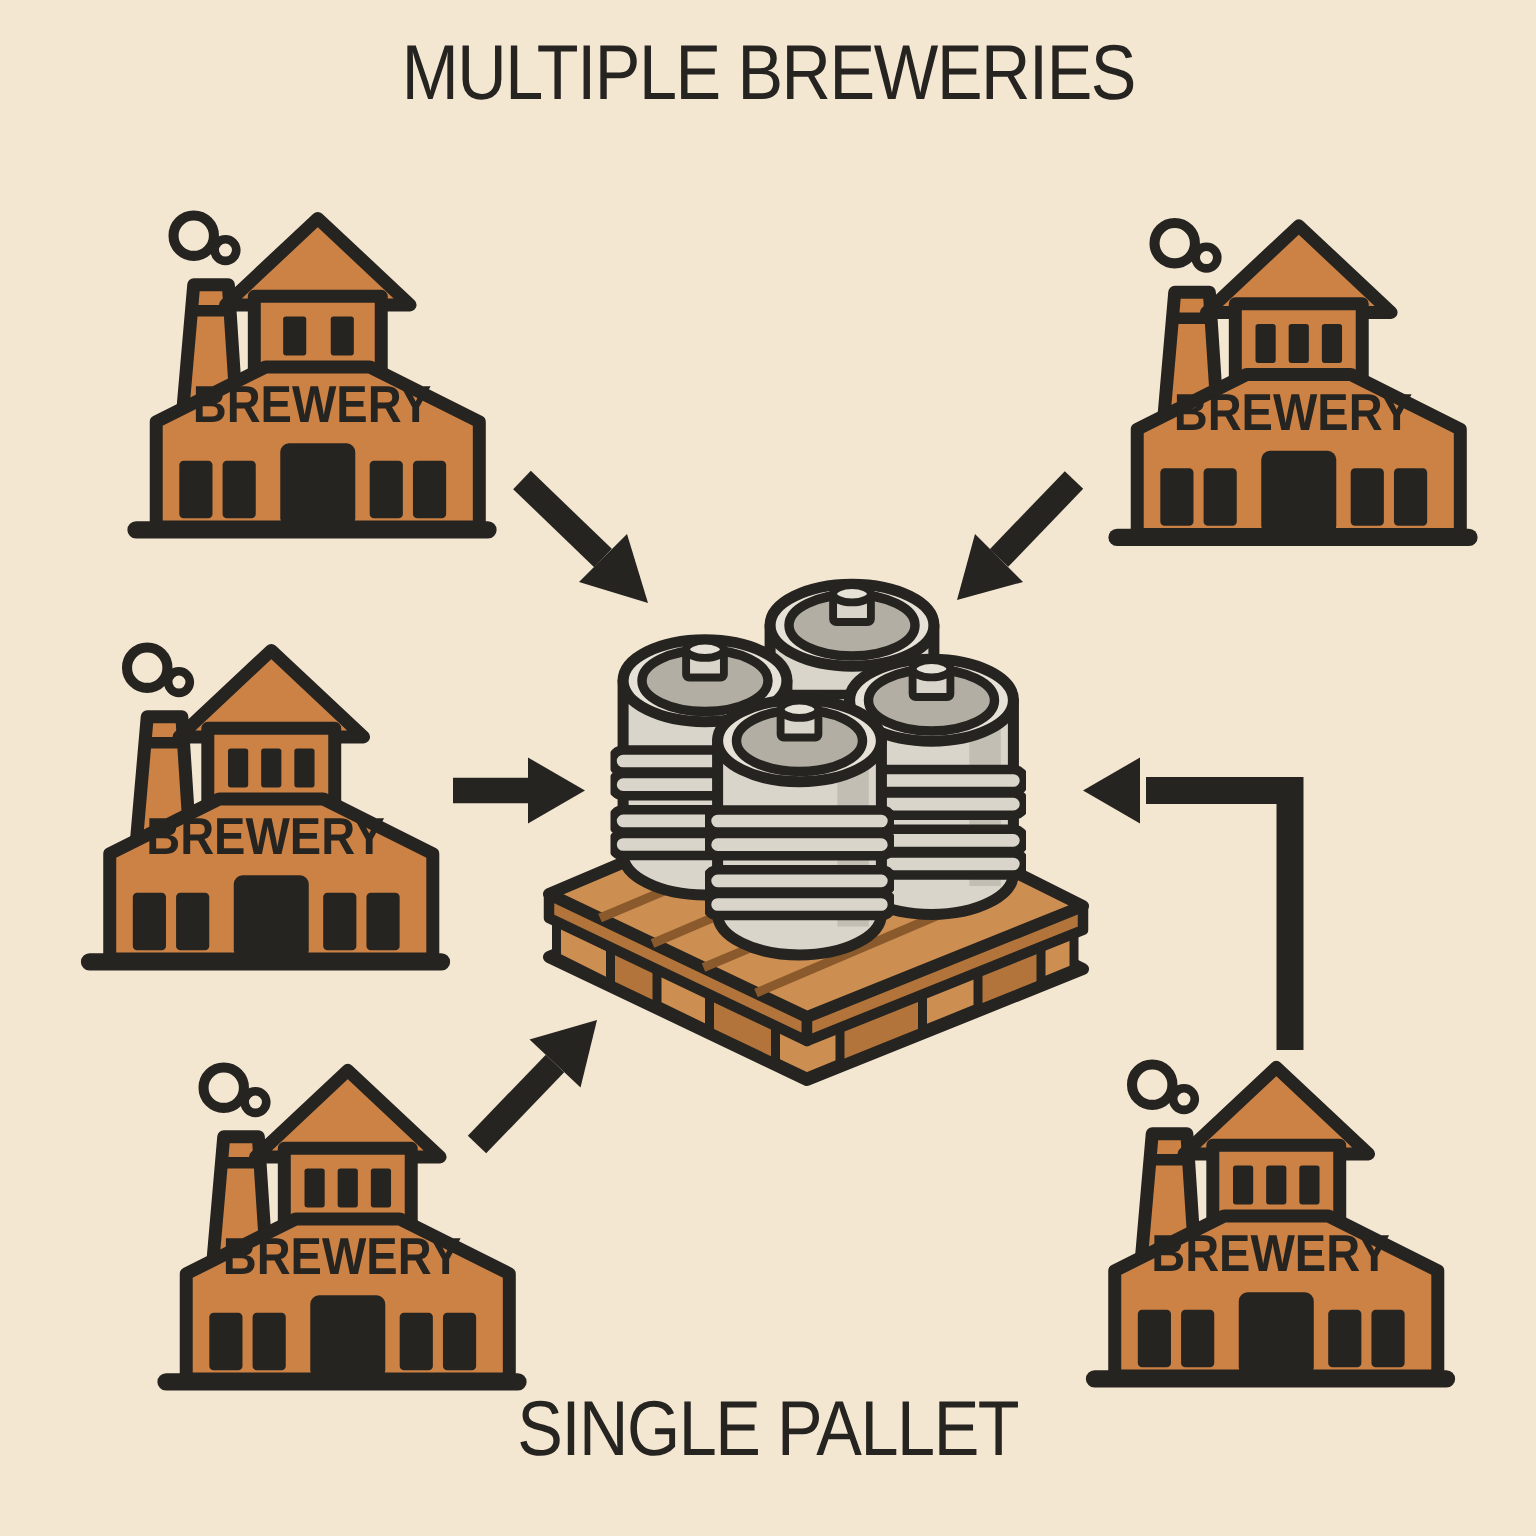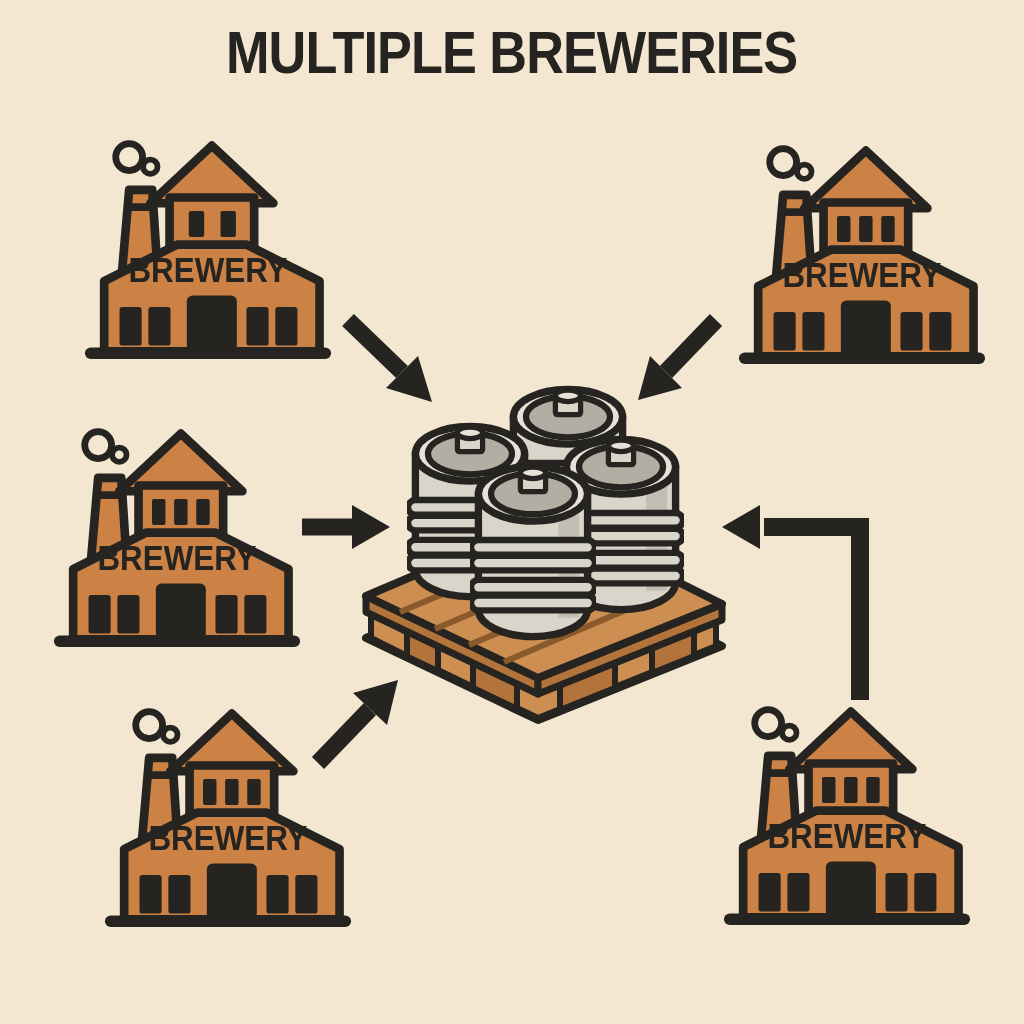--- a/index.html
+++ b/index.html
@@ -4,21 +4,21 @@
 <style>
   :root{
     --background:#f4e7d2; --building:#cc8145; --outline:#262420;
     --keg-body:#d9d5ca; --keg-top:#e6e2d7; --keg-lid:#b3aea3;
     --pallet-top:#cd8e52; --pallet-side:#b2743a; --text:#262420;
   }
   html,body{margin:0;padding:0;}
   .canvas{position:relative;width:1024px;height:1024px;background:var(--background);
           overflow:hidden;font-family:"Liberation Sans","DejaVu Sans",sans-serif;}
   .title{position:absolute;left:0;right:0;text-align:center;color:var(--text);
-         font-weight:700;font-size:55px;line-height:1;letter-spacing:-1px;white-space:nowrap;}
+         font-weight:400;font-size:48px;line-height:1;letter-spacing:-1px;white-space:nowrap;}
   .title>span{display:inline-block;transform:scaleX(.95) scaleY(1.08);}
   .title-top{top:26px;}
   .title-bottom{top:930px;}
   .brewery{position:absolute;width:250px;height:231px;}
   .brewery svg{position:absolute;left:0;top:0;width:250px;height:231px;}
   .brewery-label{position:absolute;top:52.5%;left:0;right:0;text-align:center;
          color:var(--text);font-weight:700;font-size:33px;line-height:1;white-space:nowrap;
          transform:scaleX(.95) scaleY(1.05);}
   .center-art{position:absolute;left:350px;top:368px;width:380px;height:360px;}
   .arrows{position:absolute;left:0;top:0;width:1024px;height:1024px;pointer-events:none;}
@@ -109,20 +109,23 @@
           <rect class="f-k so" x="1" y="118" width="118" height="14" rx="7" stroke-width="6"></rect>
           <rect class="f-k so" x="1" y="133" width="118" height="14" rx="7" stroke-width="6"></rect>
         </g>
       </symbol>
     </defs>
   </svg>
 
   <div class="title title-top">
     <span>MULTIPLE BREWERIES</span>
   </div>
+  <div class="title title-bottom">
+    <span>SINGLE PALLET</span>
+  </div>
 
   <div class="brewery" style="left:83px;top:132px">
     <svg viewBox="0 0 260 240">
         <use href="#brewery2"></use>
       </svg>
     <div class="brewery-label">BREWERY</div>
   </div>
   <div class="brewery" style="left:737px;top:137px">
     <svg viewBox="0 0 260 240">
         <use href="#brewery3"></use>

